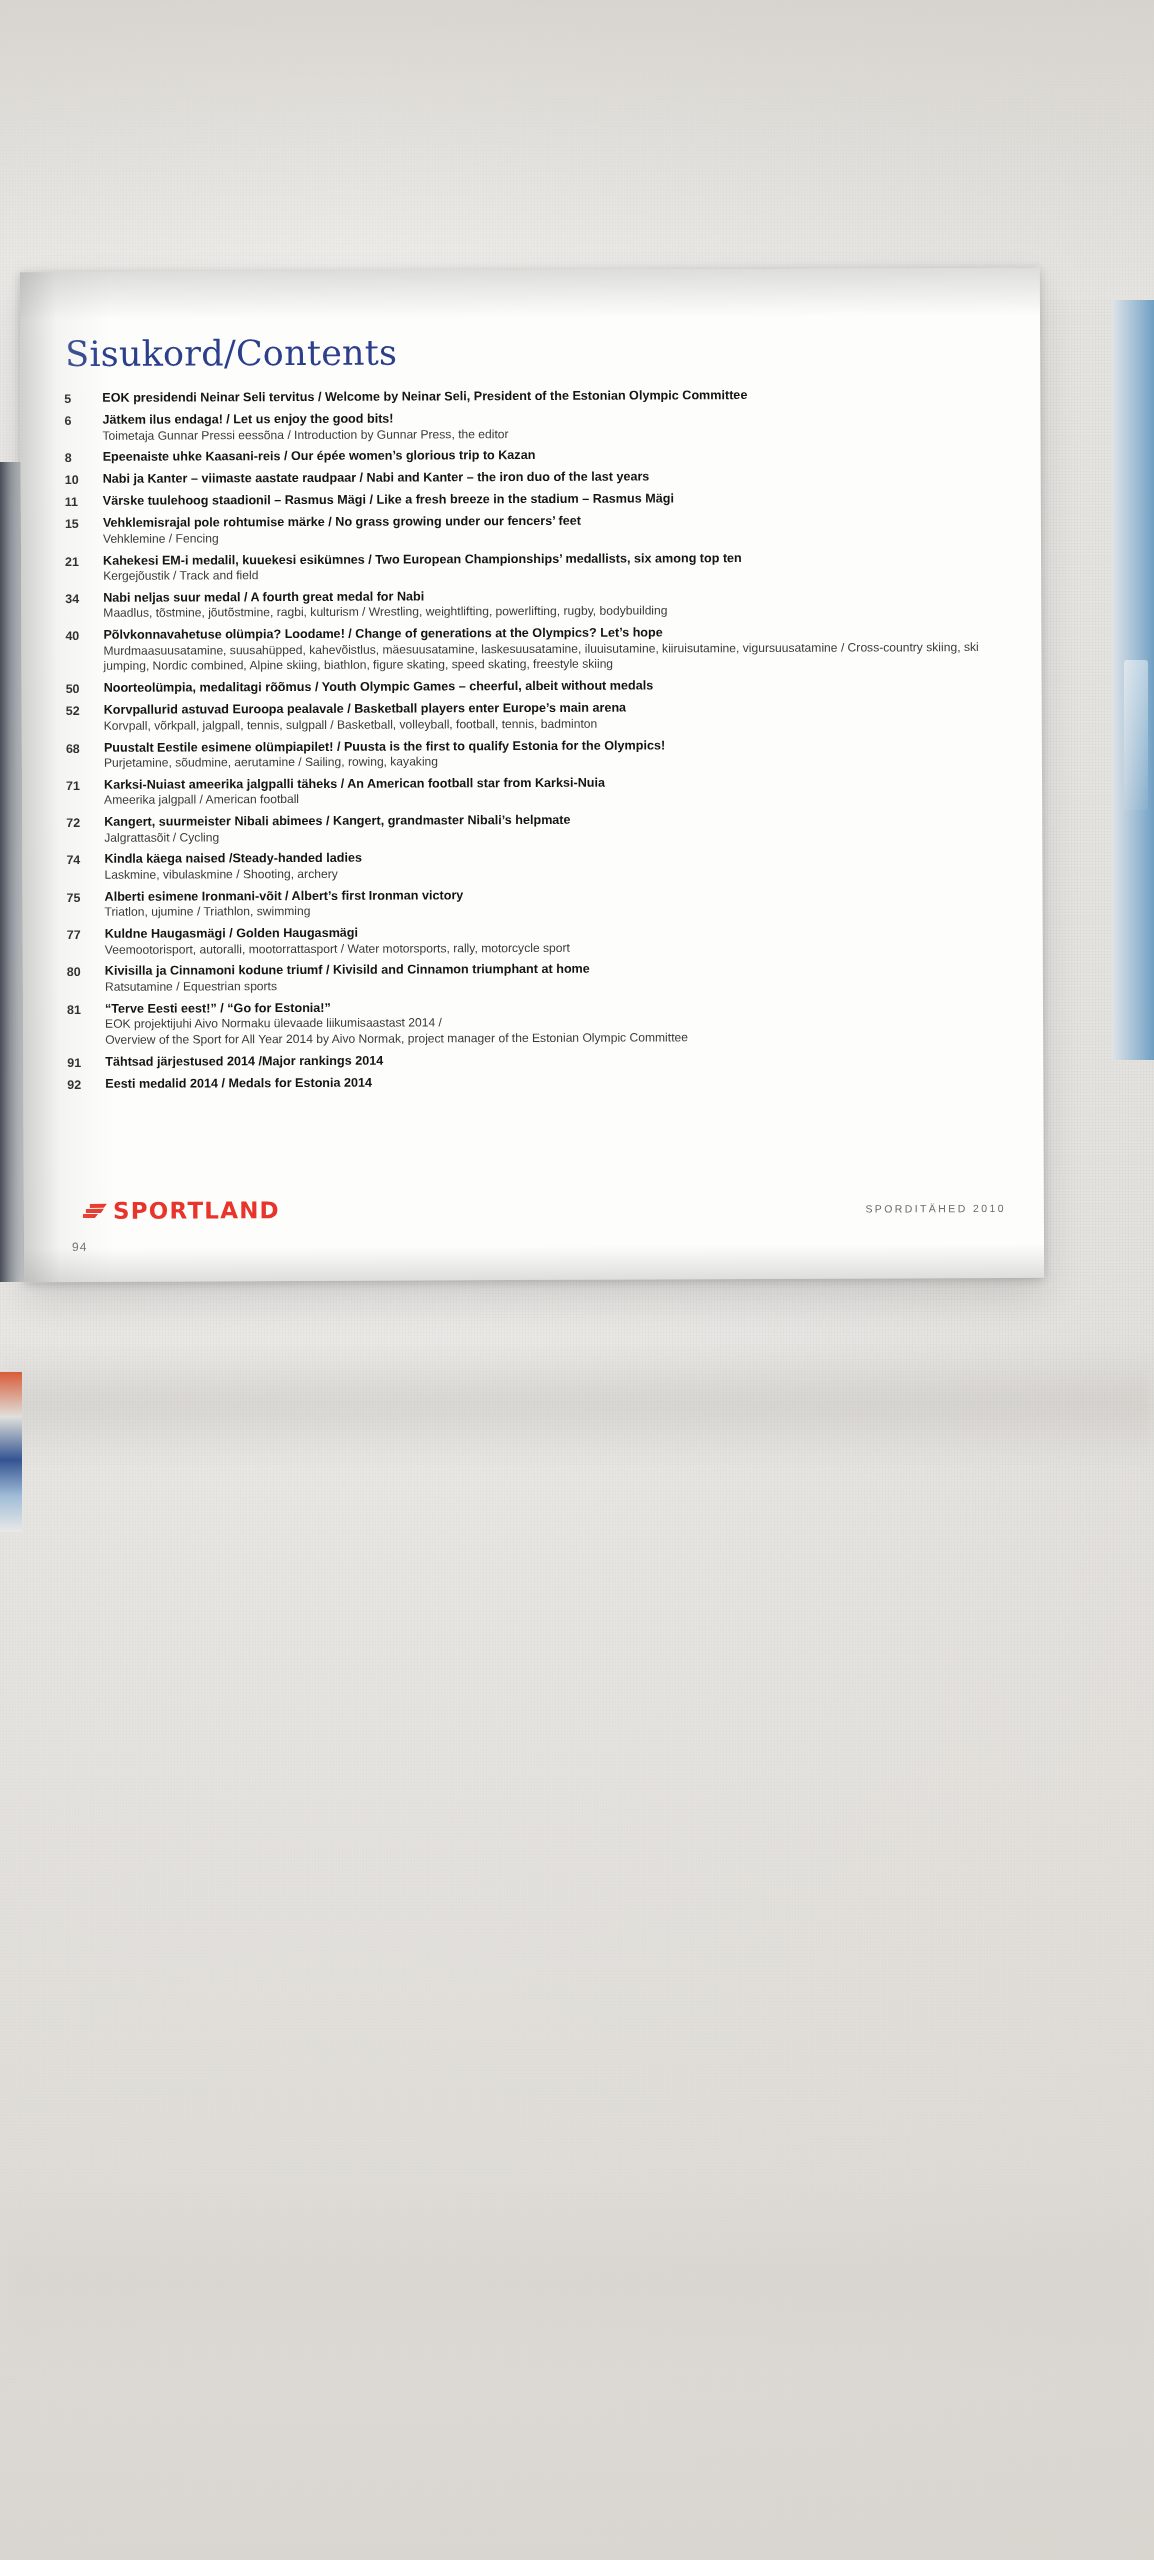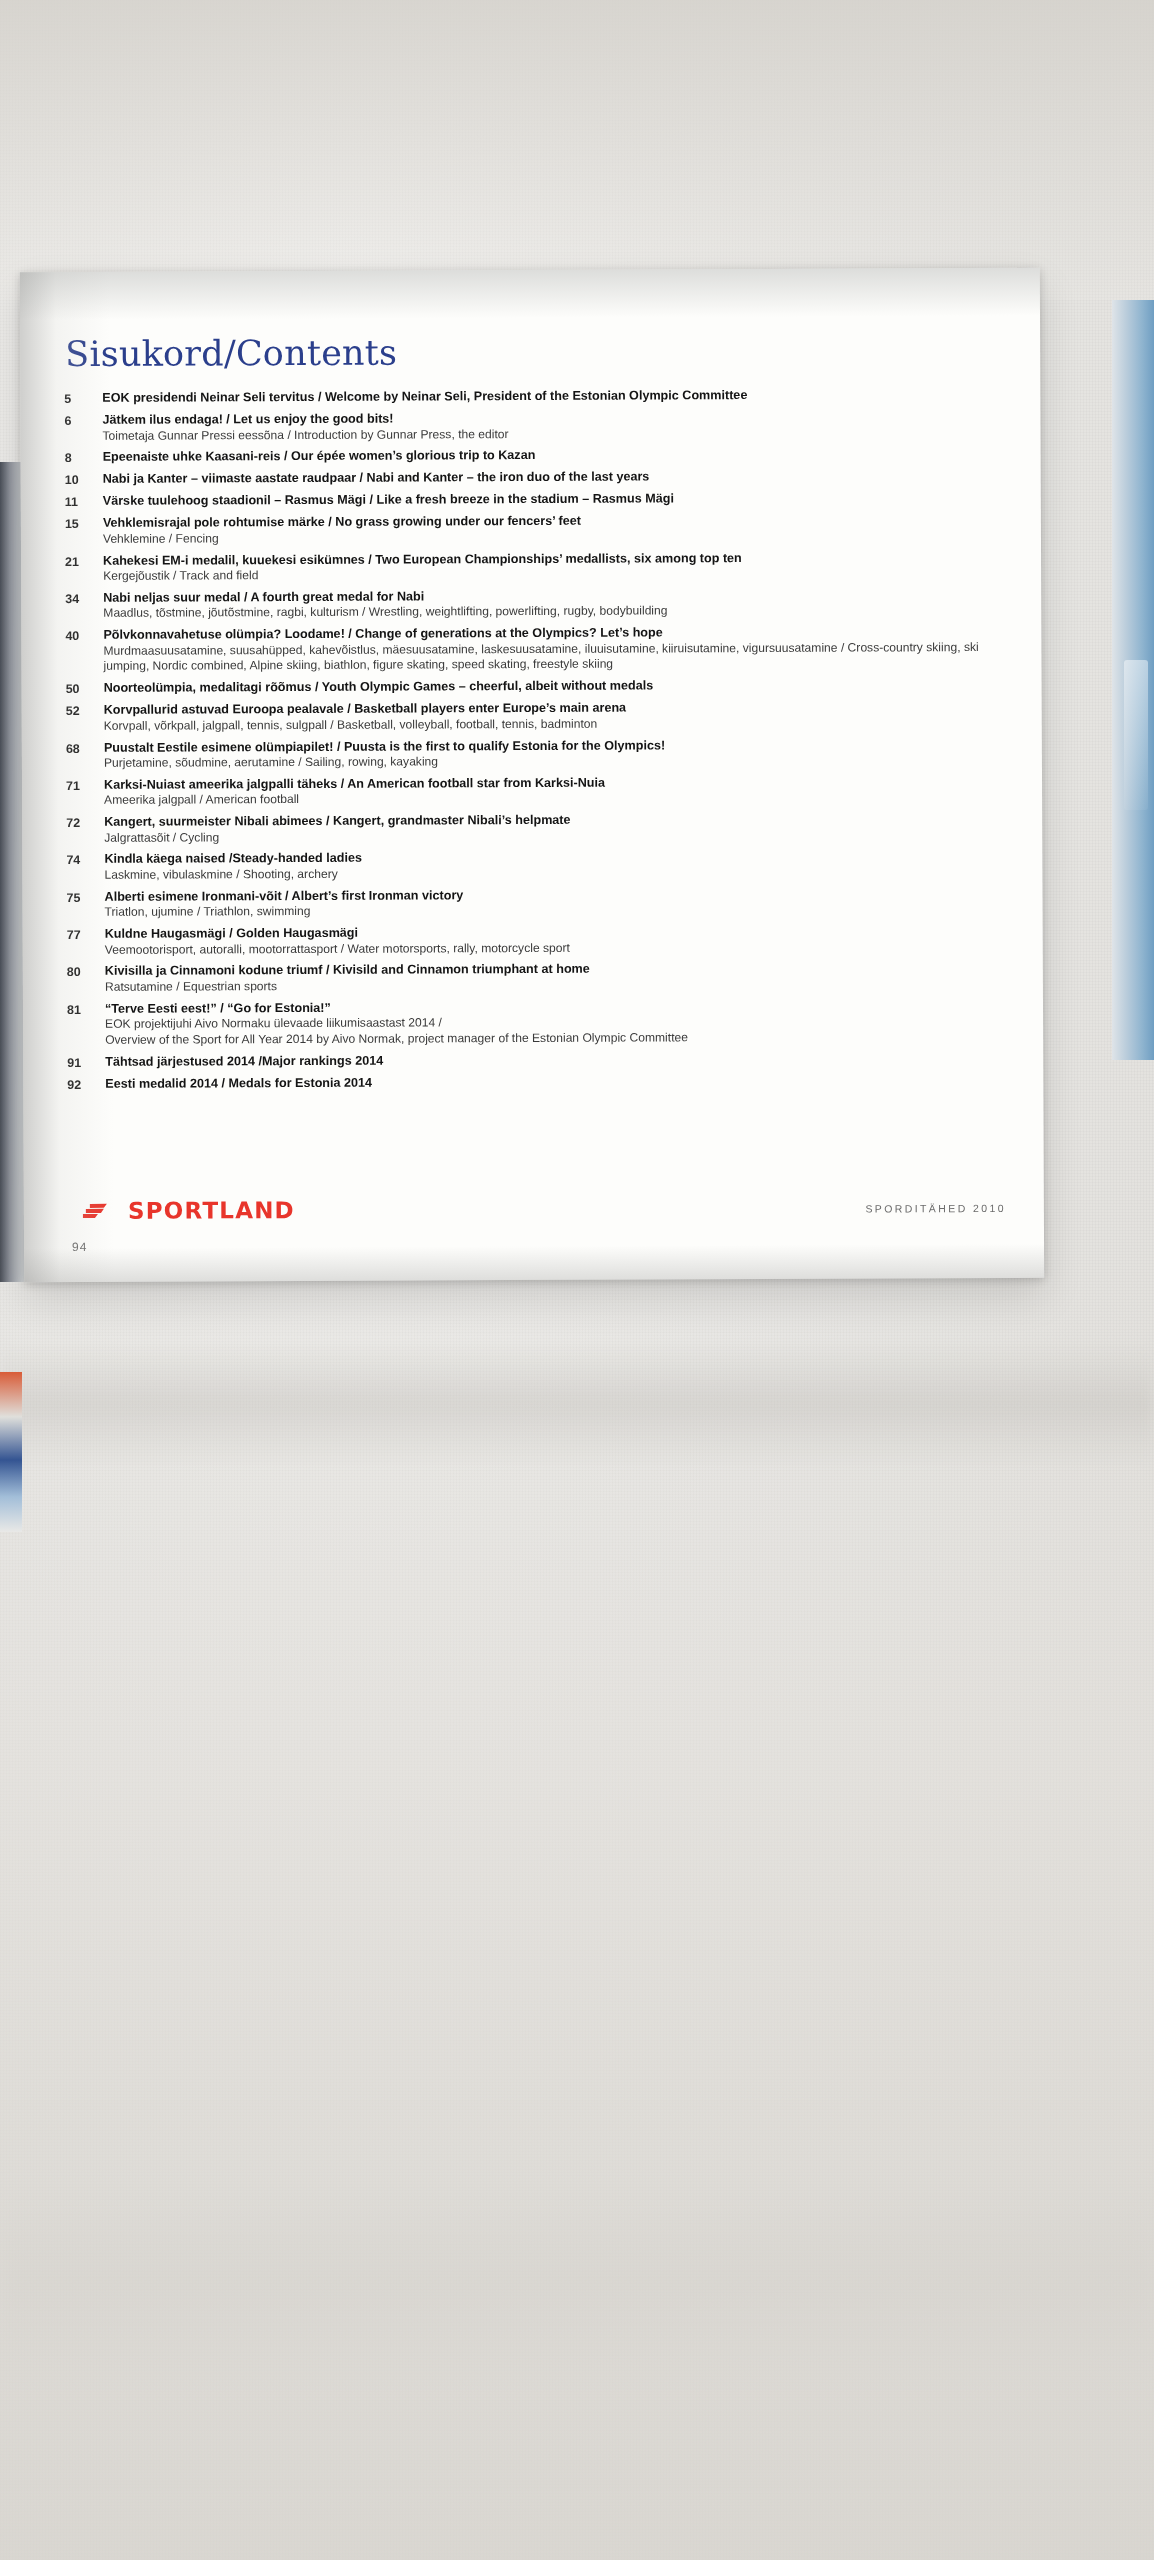--- a/index.html
+++ b/index.html
@@ -179,21 +179,21 @@
     line-height: 15.8px;
   }
 
   
   #footer-logo {
     position: absolute;
     left: 58px;
     bottom: 58px;
     display: flex;
     align-items: center;
-    gap: 20px;
+    gap: 5px;
   }
   #logo-mark {
     width: 26px;
     height: 22px;
     position: relative;
   }
   #logo-text {
     font-family: "DejaVu Sans", sans-serif;
     font-size: 23px;
     font-weight: bold;

